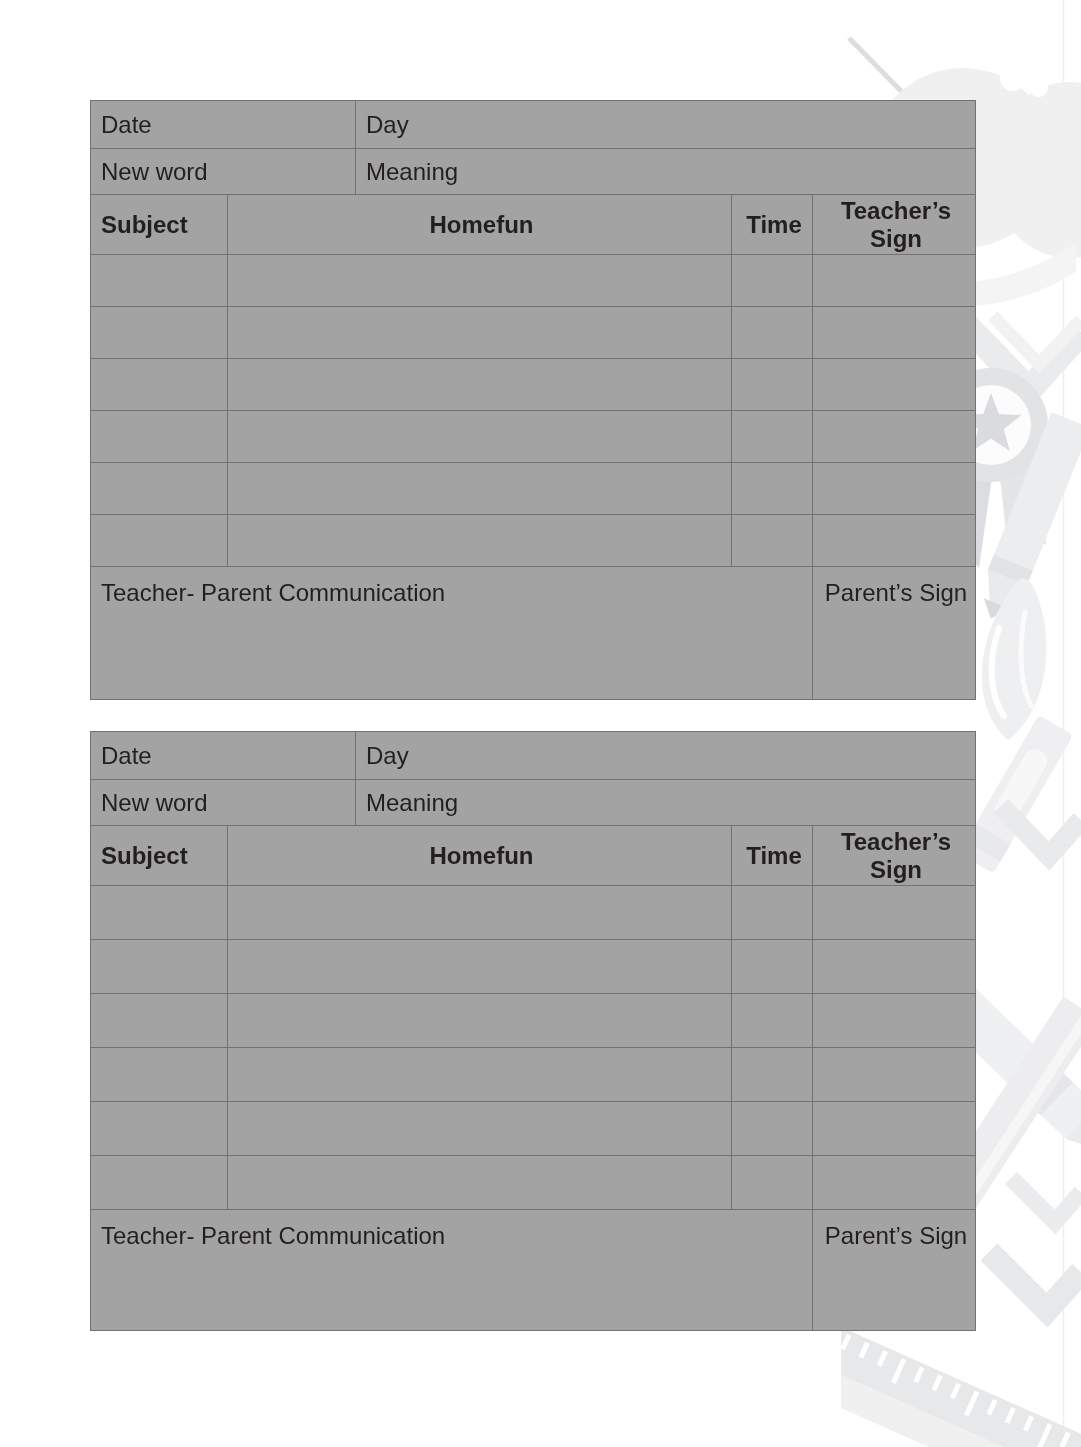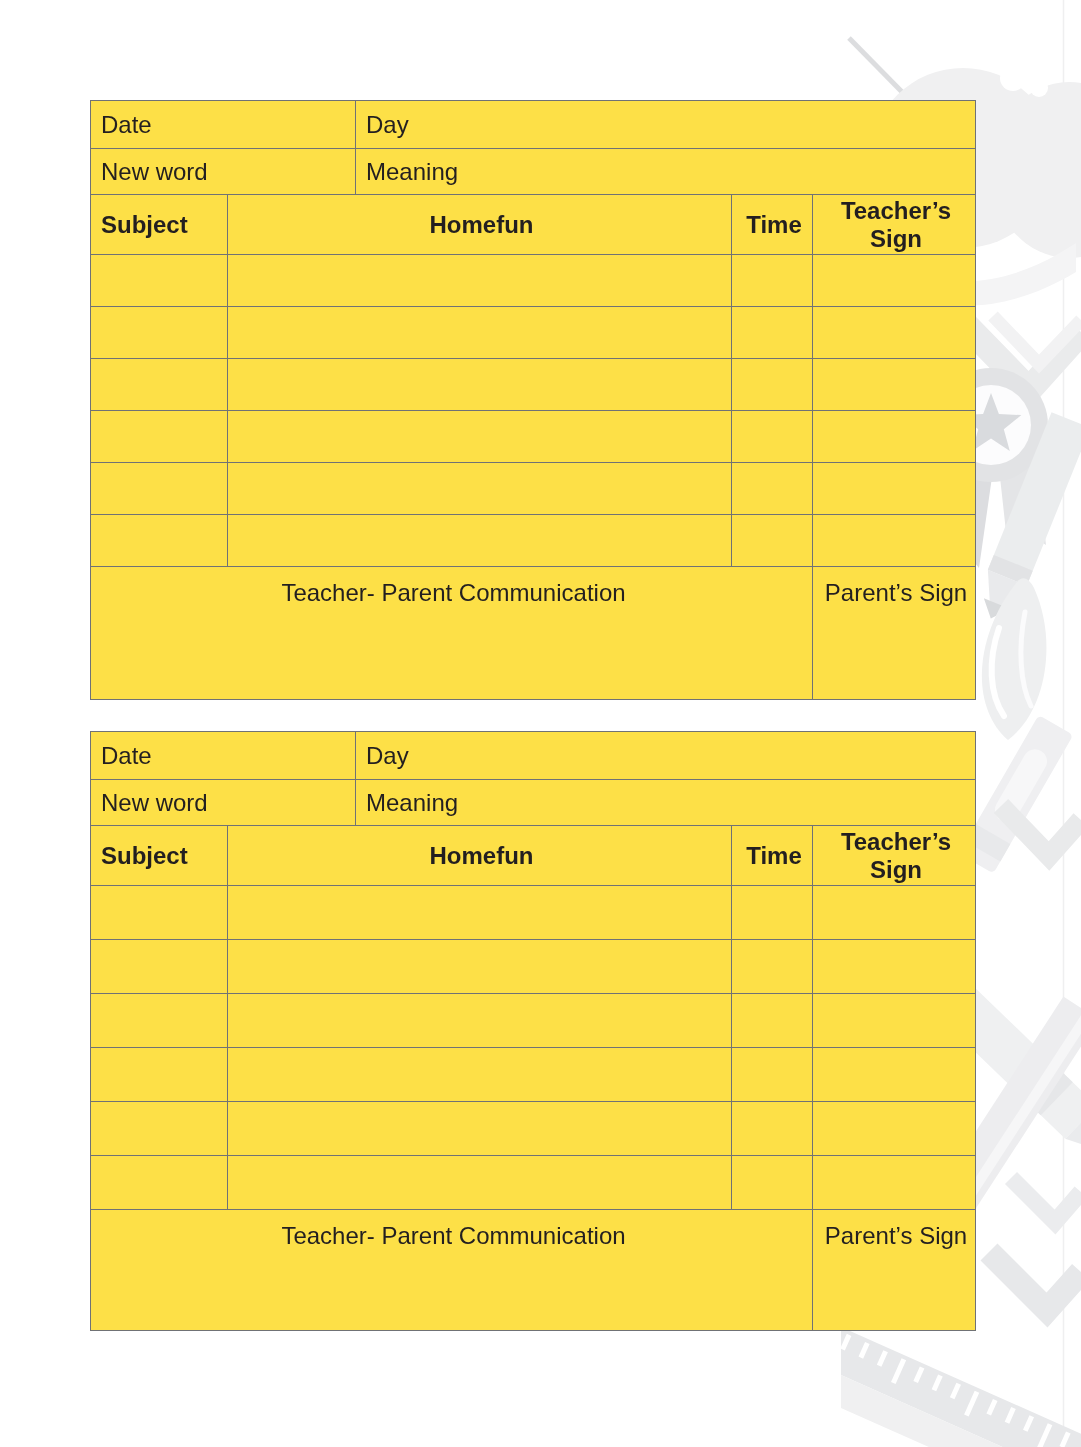--- a/index.html
+++ b/index.html
@@ -5,41 +5,41 @@
   html,body { margin:0; padding:0; }
   .page {
     position:relative; width:1081px; height:1447px;
     background:#ffffff; overflow:hidden;
     font-family:"Liberation Sans", sans-serif;
     color:#231f20;
   }
   .watermark { position:absolute; top:0; right:0; pointer-events:none; }
   table.diary {
     position:absolute; left:90px; width:885px;
-    border-collapse:collapse; table-layout:fixed; background:#fde047;
+    border-collapse:collapse; table-layout:fixed; background:#a3a3a3;
   }
   .t1 { top:100px; }
   .t2 { top:731px; }
   table.diary td {
     border:1.5px solid #707275;
     font-size:24px; line-height:1.15;
     padding:2px 6px 2px 10px;
     vertical-align:middle;
     overflow:hidden;
   }
   td.b { font-weight:bold; }
   td.c { text-align:center; padding-left:2px; padding-right:2px; }
   tr.r-info1 { height:48px; }
   tr.r-info2 { height:46px; }
   tr.r-head  { height:46px;margin-left:15px; }
   .t1 tr.r-entry { height:52px; }
   .t2 tr.r-entry { height:54px; }
   .t1 tr.r-comm { height:133px; }
   .t2 tr.r-comm { height:121px; }
-  tr.r-comm td { vertical-align:top; padding-top:12px;text-align:center; }
+  tr.r-comm td { vertical-align:top; padding-top:12px; }
 </style>
 </head>
 <body>
 
 <div class="page">
 
   <svg class="watermark" width="240" height="1447" viewBox="0 0 240 1447" aria-hidden="true">
     <line x1="222.5" y1="0" x2="222.5" y2="1447" stroke="#efeff0" stroke-width="1.5"></line>
 
     <g>

